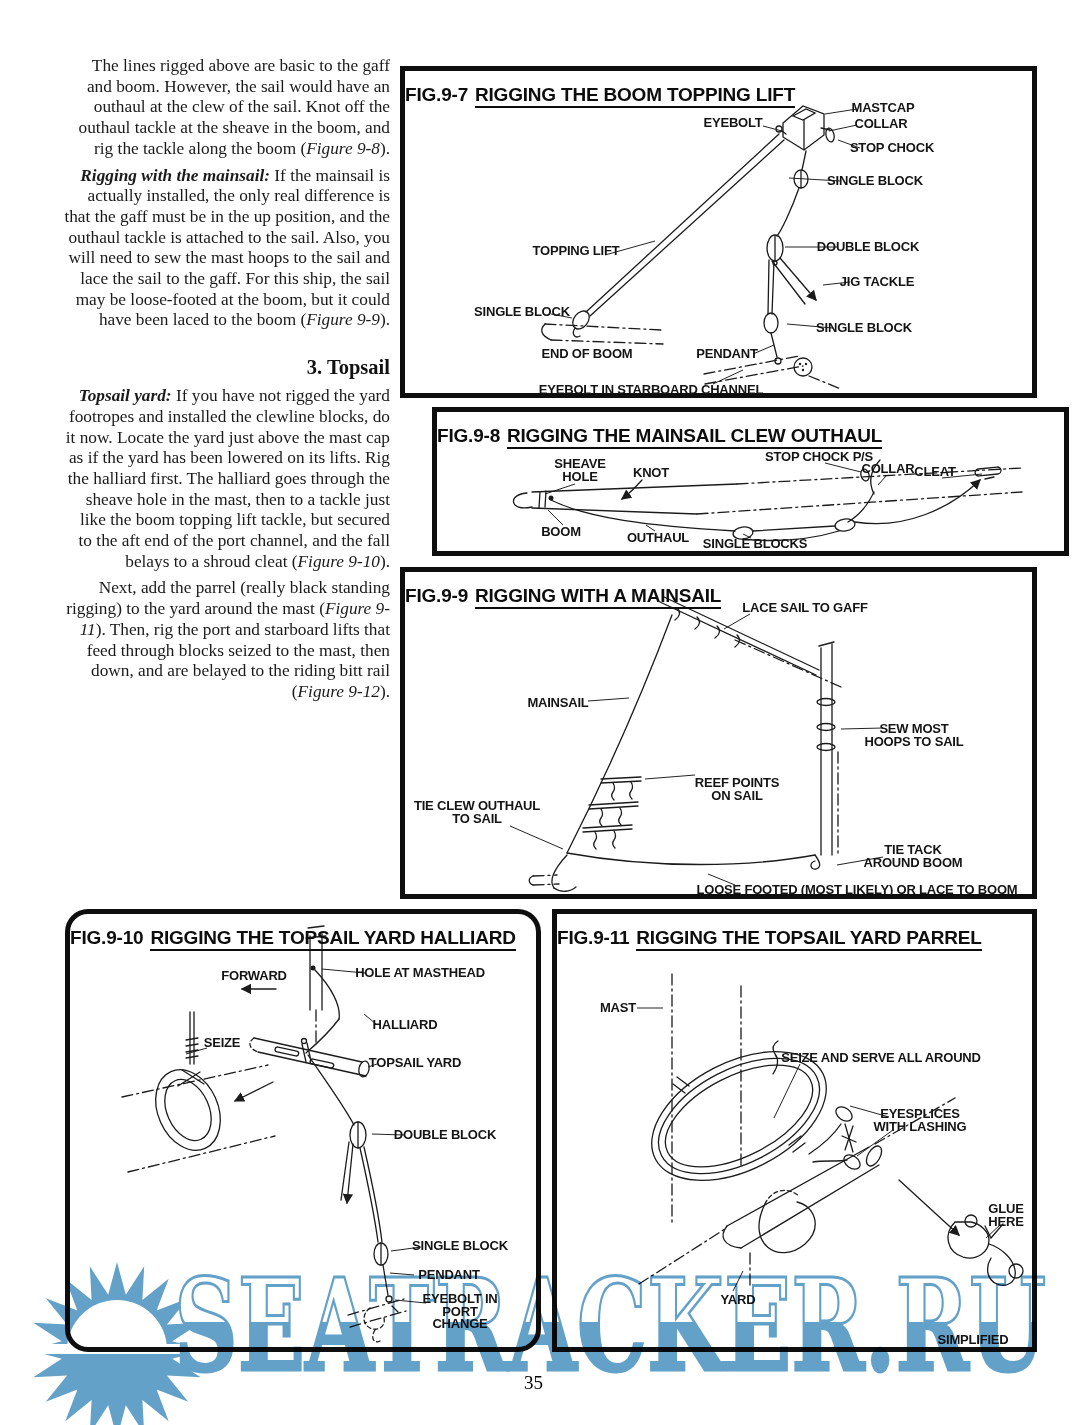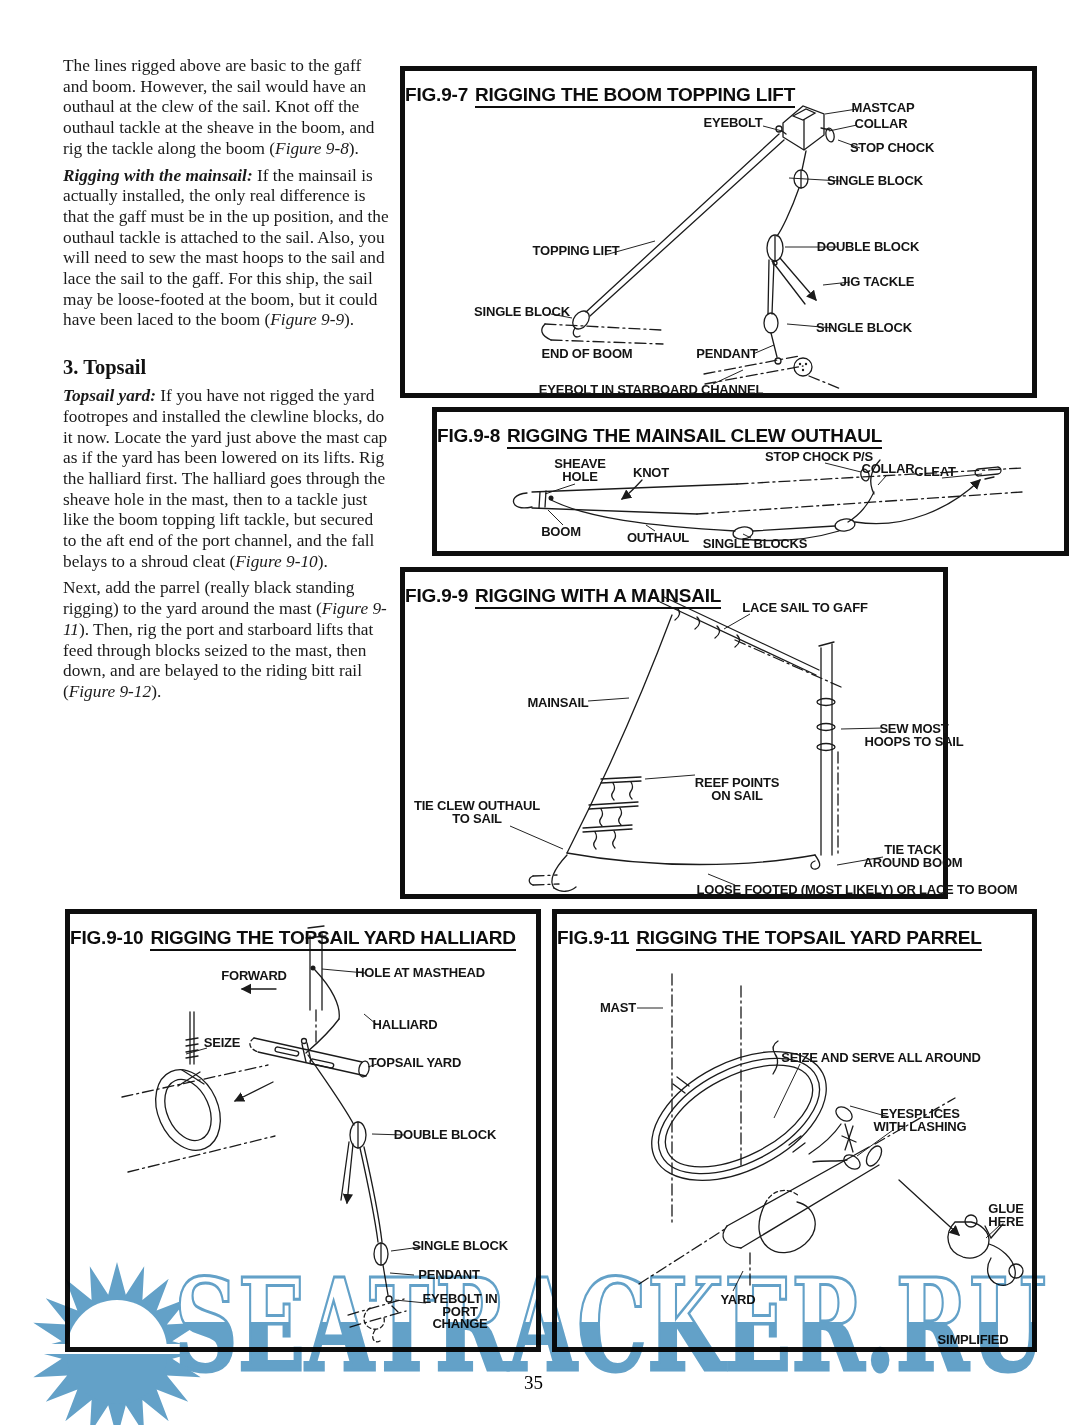--- a/index.html
+++ b/index.html
@@ -1,20 +1,20 @@
 <!DOCTYPE html>
 <html><head>
 <meta charset="utf-8">
 <style>
   html,body{margin:0;padding:0;background:#fff;}
   #page{position:relative;width:1080px;height:1425px;background:#ffffff;overflow:hidden;
         font-family:"Liberation Sans",sans-serif;color:#111;}
   
   #article{position:absolute;left:63px;top:56px;width:327px;
-           font-family:"Liberation Serif",serif;font-size:17.3px;line-height:20.7px;color:#1a1a1a;}
+           font-family:"Liberation Serif",serif;font-size:17.3px;line-height:20.7px;color:#1a1a1a;text-align:right;}
   #article p{margin:0 0 6px 0;}
   #article .lead{font-weight:bold;font-style:italic;}
   #article i{font-style:italic;}
   #article h3{font-family:"Liberation Serif",serif;font-size:20.5px;line-height:22px;margin:25px 0 8px 0;color:#111;}
   
   .figbox{position:absolute;border:5px solid #0e0e0e;background:#fff;box-sizing:border-box;}
   .figtitle{position:absolute;left:0;right:0;top:13px;font-weight:bold;
             font-size:19px;letter-spacing:-0.2px;color:#0d0d0d;white-space:nowrap;}
   .figtitle .pfx{margin-right:7px;}
   .figtitle .und{border-bottom:2.5px solid #0d0d0d;padding-bottom:1px;}
@@ -167,21 +167,21 @@
       </div>
     <div class="lbl" style="left:214px;top:61px">KNOT</div>
     <div class="lbl" style="left:382px;top:45px">STOP CHOCK P/S</div>
     <div class="lbl" style="left:451px;top:57px">COLLAR</div>
     <div class="lbl" style="left:498px;top:60px">CLEAT</div>
     <div class="lbl" style="left:124px;top:120px">BOOM</div>
     <div class="lbl" style="left:221px;top:126px">OUTHAUL</div>
     <div class="lbl" style="left:318px;top:132px">SINGLE BLOCKS</div>
   </div>
 
-  <div class="figbox" style="left:400px;top:567px;width:548px;height:332px;">
+  <div class="figbox" style="left:400px;top:567px;width:637px;height:332px;">
     <svg class="figsvg" width="627" height="322" viewBox="0 0 627 322">
       <g class="ldr">
         <path d="M345 42 L319 57"></path>
           <path d="M183 129 L224 126"></path>
           <path d="M478 156 L436 157"></path>
         <path d="M290 203 L240 207"></path>
           <path d="M105 254 L158 277"></path>
           <path d="M478 285 L432 293"></path>
         <path d="M330 313 L303 302"></path>
       </g>
@@ -237,21 +237,21 @@
         <div>TIE CLEW OUTHAUL</div>
         <div>TO SAIL</div>
       </div>
     <div class="lbl" style="left:508px;top:284px">
         <div>TIE TACK</div>
         <div>AROUND BOOM</div>
       </div>
     <div class="lbl" style="left:452px;top:318px">LOOSE FOOTED (MOST LIKELY) OR LACE TO BOOM</div>
   </div>
 
-  <div class="figbox" style="left:65px;top:909px;width:476px;height:443px;">
+  <div class="figbox" style="left:65px;top:909px;width:476px;height:443px;border-radius:23px;">
     <svg class="figsvg" width="466" height="433" viewBox="0 0 466 433">
       <defs>
           <marker id="a910" markerWidth="9" markerHeight="9" refX="7" refY="4" orient="auto">
             <path d="M0 0 L8 4 L0 8 Z" fill="#1b1b1b"></path>
           </marker>
         </defs>
       <g class="ldr">
         <path d="M295 59 L252 55"></path>
           <path d="M306 110 L294 100"></path>
           <path d="M307 150 L298 153"></path>

